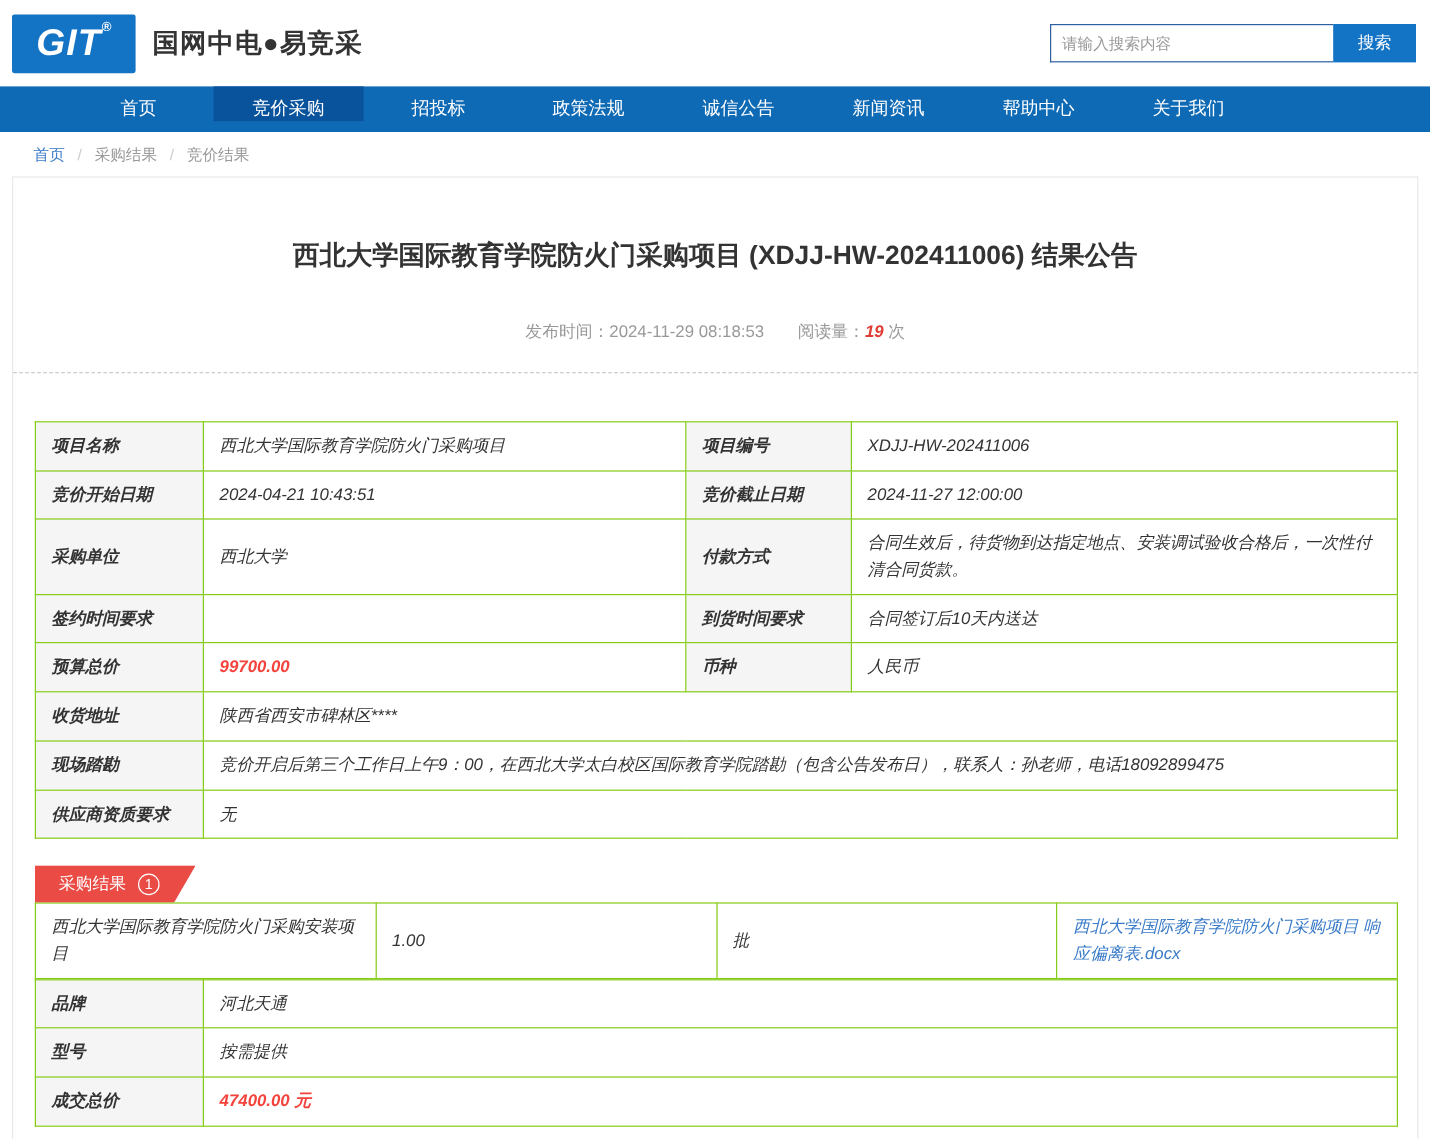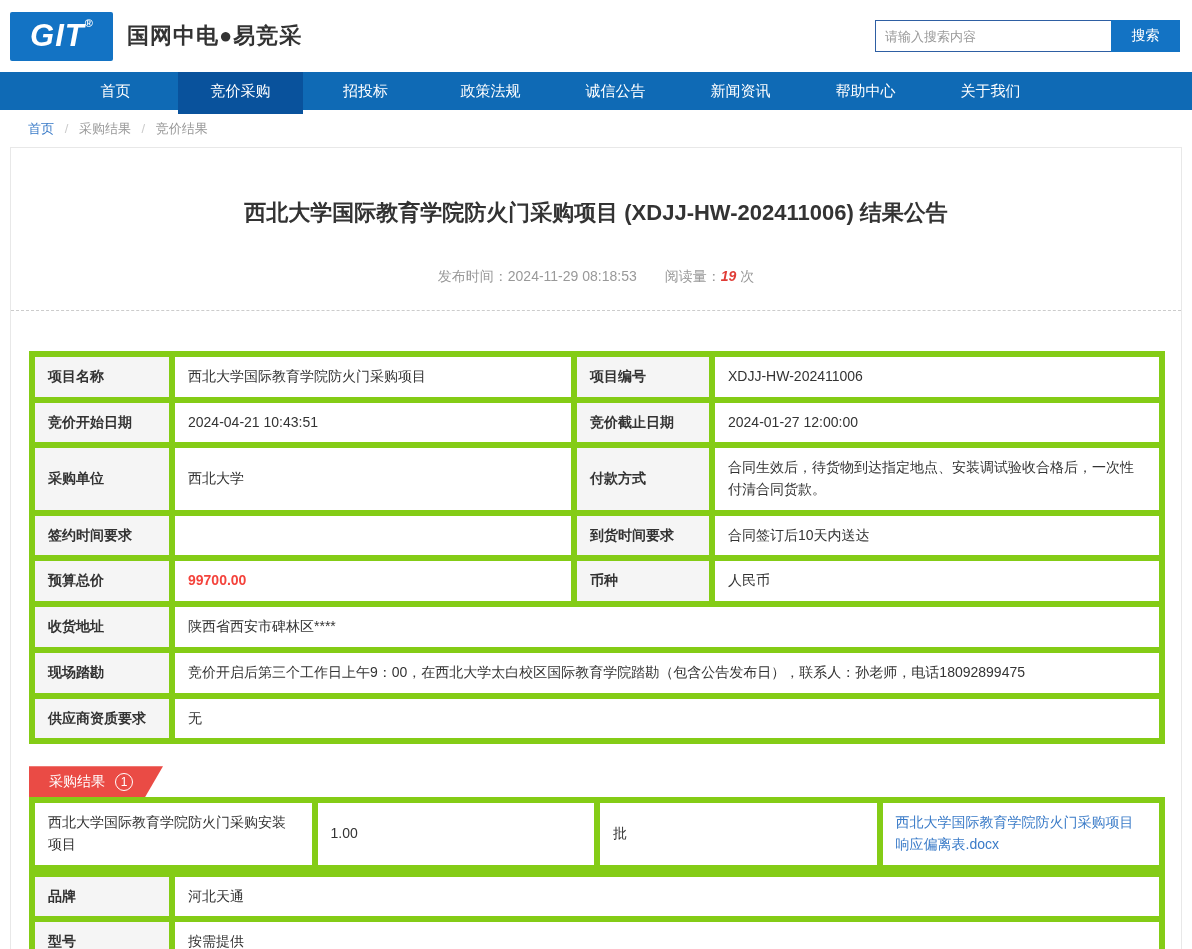--- a/index.html
+++ b/index.html
@@ -28,42 +28,42 @@
   .search-btn {
     width:69px; height:32px; background:#1373c4; color:#fff; border:none;
     font-size:14px; cursor:pointer; font-family:inherit;
   }
 
   
   .main-nav { background:#0f6ab5; height:38px; display:flex; padding-left:53px; position:relative; z-index:2; }
   .nav-item {
     width:125px; text-align:center; line-height:38px; color:#fff; font-size:15px; cursor:pointer;
   }
-  .nav-item.active { background:#09529c; height:42px; }
+  .nav-item.active { background:#09529c; height:29px; }
 
   
   .breadcrumb { padding:10px 12px 9px 28px; font-size:13px; color:#999; background:#fff; }
   .breadcrumb .crumb-home { color:#3a7bc8; cursor:pointer; }
   .breadcrumb .crumb { color:#999; cursor:pointer; }
   .breadcrumb .crumb-current { color:#999; }
   .breadcrumb .sep { margin:0 7px; color:#ccc; }
 
   
   .content-card {
     margin:0 10px; border:1px solid #e8e8e8; background:#fff; min-height:806px; padding-bottom:10px;
   }
   .article-title { text-align:center; font-size:22px; font-weight:bold; color:#333; margin:50px 60px 0; }
   .article-meta { text-align:center; font-size:14px; color:#999; margin-top:40px; }
   .meta-gap { display:inline-block; width:28px; }
   .views-count { color:#e03c36; font-style:italic; font-weight:bold; }
   .dashed-divider { border:none; border-top:1px dashed #ccc; margin:24px 0 0 0; }
 
   
   table { border-collapse:collapse; width:1136px; margin:0 18px; font-size:14px; table-layout:fixed; }
-  td, th { border:6px solid #84cc16; padding:9px 13px; line-height:1.55; word-break:break-all; vertical-align:middle; text-align:left; }
+  td, th { border:1px solid #84cc16; padding:9px 13px; line-height:1.55; word-break:break-all; vertical-align:middle; text-align:left;font-style:italic; }
   .lbl { background:#f5f5f5; font-weight:bold; color:#333; }
   .info-table { margin-top:40px; }
   .info-table .c-lbl1 { width:140px; }
   .info-table .c-val1 { width:402px; }
   .info-table .c-lbl2 { width:138px; }
   .red-val { color:#f4433c; font-weight:bold; }
 
   
   .result-section { margin-top:22px; }
   .result-ribbon {
@@ -136,21 +136,21 @@
         <tr>
       <td class="lbl c-lbl1">项目名称</td>
       <td class="c-val1">西北大学国际教育学院防火门采购项目</td>
       <td class="lbl c-lbl2">项目编号</td>
       <td>XDJJ-HW-202411006</td>
     </tr>
     <tr>
       <td class="lbl">竞价开始日期</td>
       <td>2024-04-21 10:43:51</td>
       <td class="lbl">竞价截止日期</td>
-      <td>2024-01-27 12:00:00</td>
+      <td>2024-11-27 12:00:00</td>
     </tr>
     <tr>
       <td class="lbl">采购单位</td>
       <td>西北大学</td>
       <td class="lbl">付款方式</td>
       <td>合同生效后，待货物到达指定地点、安装调试验收合格后，一次性付清合同货款。</td>
     </tr>
     <tr>
       <td class="lbl">签约时间要求</td>
       <td></td>

